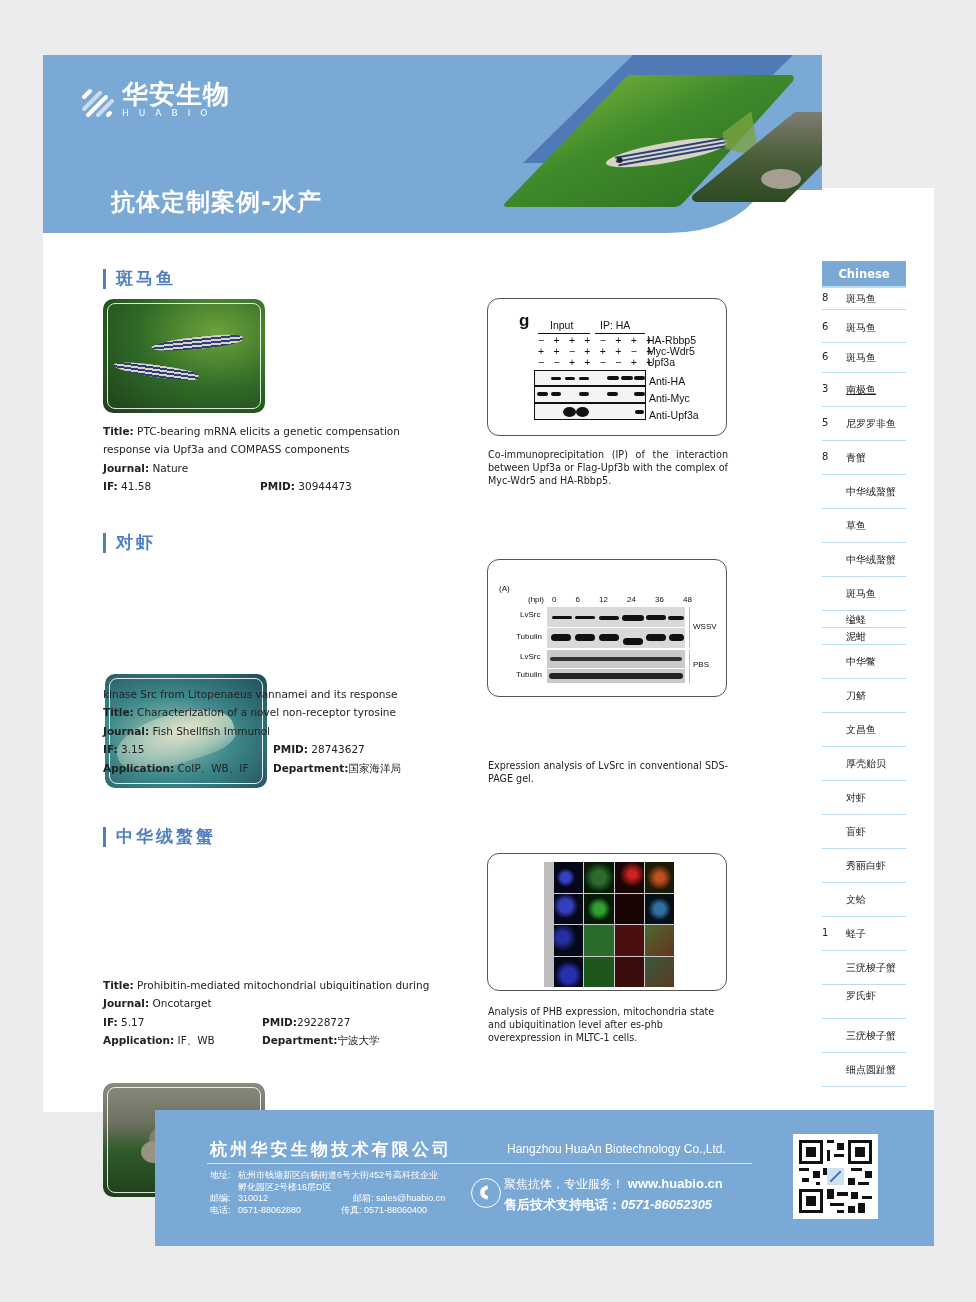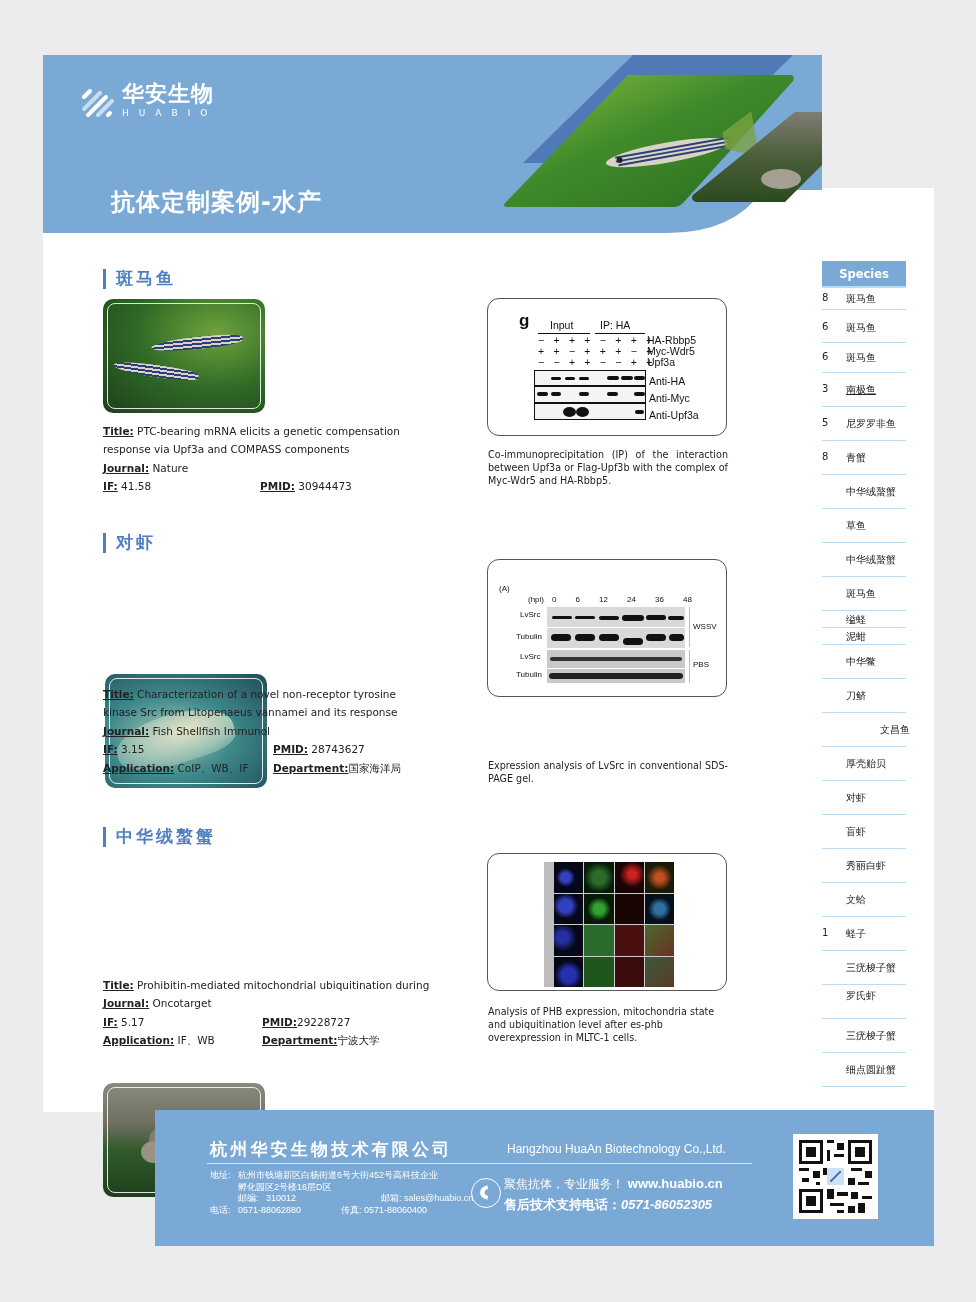--- a/index.html
+++ b/index.html
@@ -16,21 +16,21 @@
     
     #main-card { left: 43px; top: 55px; width: 779px; height: 1057px; background: #ffffff; }
     
     #species-panel { left: 822px; top: 188px; width: 112px; height: 922px; background: #ffffff; }
 
     
     #header { left: 43px; top: 55px; width: 779px; height: 178px; background: #7aa9d6; overflow: hidden; }
     #header-deco { left: 0; top: 0; width: 779px; height: 178px; }
     .logo { left: 80px; top: 84px; display: flex; align-items: center; gap: 6px; }
     .logo-mark { width: 36px; height: 36px; }
-    .logo-text-cn { font-size: 22px; font-weight: bold; color: #fff; letter-spacing: 1px; line-height: 22px; }
+    .logo-text-cn { font-size: 26px; font-weight: bold; color: #fff; letter-spacing: 1px; line-height: 22px; }
     .logo-text-en { font-size: 9px; color: #fff; letter-spacing: 10px; line-height: 12px; margin-top: 2px; }
     .page-title { left: 111px; top: 186px; font-size: 24px; font-weight: bold; color: #fff; letter-spacing: 1px; }
 
     
     .section-head { display: flex; align-items: center; gap: 10px; }
     .section-bar { width: 3px; height: 20px; background: #4f7fc0; }
     .section-title { font-size: 17px; font-weight: bold; color: #4f7fc0; letter-spacing: 3px; }
     .thumb {
       width: 162px; height: 114px; border-radius: 10px; overflow: hidden; position: relative;
     }
@@ -43,21 +43,21 @@
     .thumb-crab { background: linear-gradient(180deg, #8a8a80 0%, #6f7060 35%, #2f5a2a 60%, #1f3f1c 100%); }
     .fish { position: absolute; height: 12px; border-radius: 50% 40% 40% 50%;
       background: repeating-linear-gradient(180deg, #d9d3c6 0 2px, #2c3f7a 2px 4px); }
     .crab-body { position: absolute; left: 46px; top: 38px; width: 70px; height: 36px; border-radius: 50%;
       background: radial-gradient(ellipse at 50% 40%, #a7a294 0%, #6e6a5c 100%); }
     .crab-claw { position: absolute; width: 26px; height: 22px; border-radius: 50%; background: #9a9285; }
     .shrimp-body { position: absolute; left: 10px; top: 40px; width: 120px; height: 50px; border-radius: 50% 60% 30% 50%;
       background: radial-gradient(ellipse at 60% 40%, #e5e3c7 0%, #a4c6b7 50%, rgba(90,150,150,0.4) 100%); transform: rotate(-18deg); }
 
     .meta { font-size: 10.5px; line-height: 18.4px; color: #222; }
-    .meta b { font-weight: bold; text-decoration: underline; }
+    .meta b { font-weight: bold; }
     .meta-row { display: flex; }
     .meta-row .c1 { width: 157px; }
 
     
     .fig-box {
       width: 240px; height: 138px; border: 1px solid #555; border-radius: 12px; background: #fff; overflow: hidden;
     }
     .fig-caption { font-size: 9.6px; line-height: 13px; color: #222; width: 240px; text-align: justify; }
 
     
@@ -212,22 +212,22 @@
 <div class="abs fig-caption" style="left:488px;top:448px;">Co-immunoprecipitation (IP) of the interaction between Upf3a or Flag-Upf3b with the complex of Myc-Wdr5 and HA-Rbbp5.</div>
 
 <div class="abs section-head" style="left:103px;top:531px;">
   <span class="section-bar"></span>
   <span class="section-title">对虾</span>
 </div>
 <div class="abs thumb thumb-shrimp" style="left:105px;top:560px;">
   <div class="shrimp-body"></div>
 </div>
 <div class="abs meta" style="left:103px;top:685px;width:360px;">
+  <div>kinase Src from Litopenaeus vannamei and its response</div>
   <div><b>Title:</b> <span>Characterization of a novel non-receptor tyrosine</span></div>
-  <div>kinase Src from Litopenaeus vannamei and its response</div>
   <div><b>Journal:</b> <span>Fish Shellfish Immunol</span></div>
   <div class="meta-row">
     <div class="c1" style="width:170px;"><b>IF:</b> <span>3.15</span></div>
     <div><b>PMID:</b> <span>28743627</span></div>
   </div>
   <div class="meta-row">
     <div class="c1" style="width:170px;"><b>Application:</b> <span>CoIP、WB、IF</span></div>
     <div><b>Department:</b><span>国家海洋局</span></div>
   </div>
 </div>
@@ -319,21 +319,21 @@
       <div style="background:linear-gradient(135deg,#3a5a40,#5a3a20);"></div>
     </div>
   </div>
 </div>
 <div class="abs fig-caption" style="left:488px;top:1005px;">
   <div>Analysis of PHB expression, mitochondria state</div>
   <div>and ubiquitination level after es-phb</div>
   <div>overexpression in MLTC-1 cells.</div>
 </div>
 
-<div class="abs species-header">Species</div>
+<div class="abs species-header">Chinese</div>
 <div id="species-rows">
     <div class="species-row" style="top: 288px; height: 22px;">
       <span class="species-num" style="top: 4px;">8</span>
       <span class="species-name" style="top: 4px;">斑马鱼</span>
     </div>
     <div class="species-row" style="top: 313px; height: 30px;">
       <span class="species-num" style="top: 8px;">6</span>
       <span class="species-name" style="top: 8px;">斑马鱼</span>
     </div>
     <div class="species-row" style="top: 343px; height: 30px;">
@@ -379,21 +379,21 @@
     <div class="species-row" style="top: 645px; height: 34px;">
       <span class="species-num" style="top: 10px;"></span>
       <span class="species-name" style="top: 10px;">中华鳖</span>
     </div>
     <div class="species-row" style="top: 679px; height: 34px;">
       <span class="species-num" style="top: 10px;"></span>
       <span class="species-name" style="top: 10px;">刀鲚</span>
     </div>
     <div class="species-row" style="top: 713px; height: 34px;">
       <span class="species-num" style="top: 10px;"></span>
-      <span class="species-name" style="top: 10px; margin-left: 34px;">文昌鱼</span>
+      <span class="species-name" style="top: 10px;">文昌鱼</span>
     </div>
     <div class="species-row" style="top: 747px; height: 34px;">
       <span class="species-num" style="top: 10px;"></span>
       <span class="species-name" style="top: 10px;">厚壳贻贝</span>
     </div>
     <div class="species-row" style="top: 781px; height: 34px;">
       <span class="species-num" style="top: 10px;"></span>
       <span class="species-name" style="top: 10px;">对虾</span>
     </div>
     <div class="species-row" style="top: 815px; height: 34px;">
@@ -430,21 +430,21 @@
     </div>
   </div>
 
 <div id="footer" class="abs">
   <div class="abs f-company-cn">杭州华安生物技术有限公司</div>
   <div class="abs f-company-en">Hangzhou HuaAn Biotechnology Co.,Ltd.</div>
   <div class="abs f-rule"></div>
   <div class="abs f-addr" style="width:280px;">
     <div><span class="lbl">地址:</span><span>杭州市钱塘新区白杨街道6号大街452号高科技企业</span></div>
     <div class="indent">孵化园区2号楼16层D区</div>
-    <div style="position:relative;margin-left:28px;"><span class="lbl">邮编:</span><span>310012</span>
+    <div style="position:relative;"><span class="lbl">邮编:</span><span>310012</span>
       <span class="col2"><span>邮箱:</span> <span>sales@huabio.cn</span></span></div>
     <div style="position:relative;"><span class="lbl">电话:</span><span>0571-88062880</span>
       <span class="col2" style="left:131px;"><span>传真:</span> <span>0571-88060400</span></span></div>
   </div>
   <div class="abs f-phone-icon">
     <svg viewBox="0 0 30 30" width="27" height="27" style="position:absolute;left:0;top:0;">
       <path d="M 17 7 Q 9 9 9 15 Q 9 21 17 23 L 18 19 Q 14 18 14 15 Q 14 12 18 11 Z" fill="#ffffff"></path>
     </svg>
   </div>
   <div class="abs f-slogan"><span>聚焦抗体，专业服务！</span> <b>www.huabio.cn</b></div>

